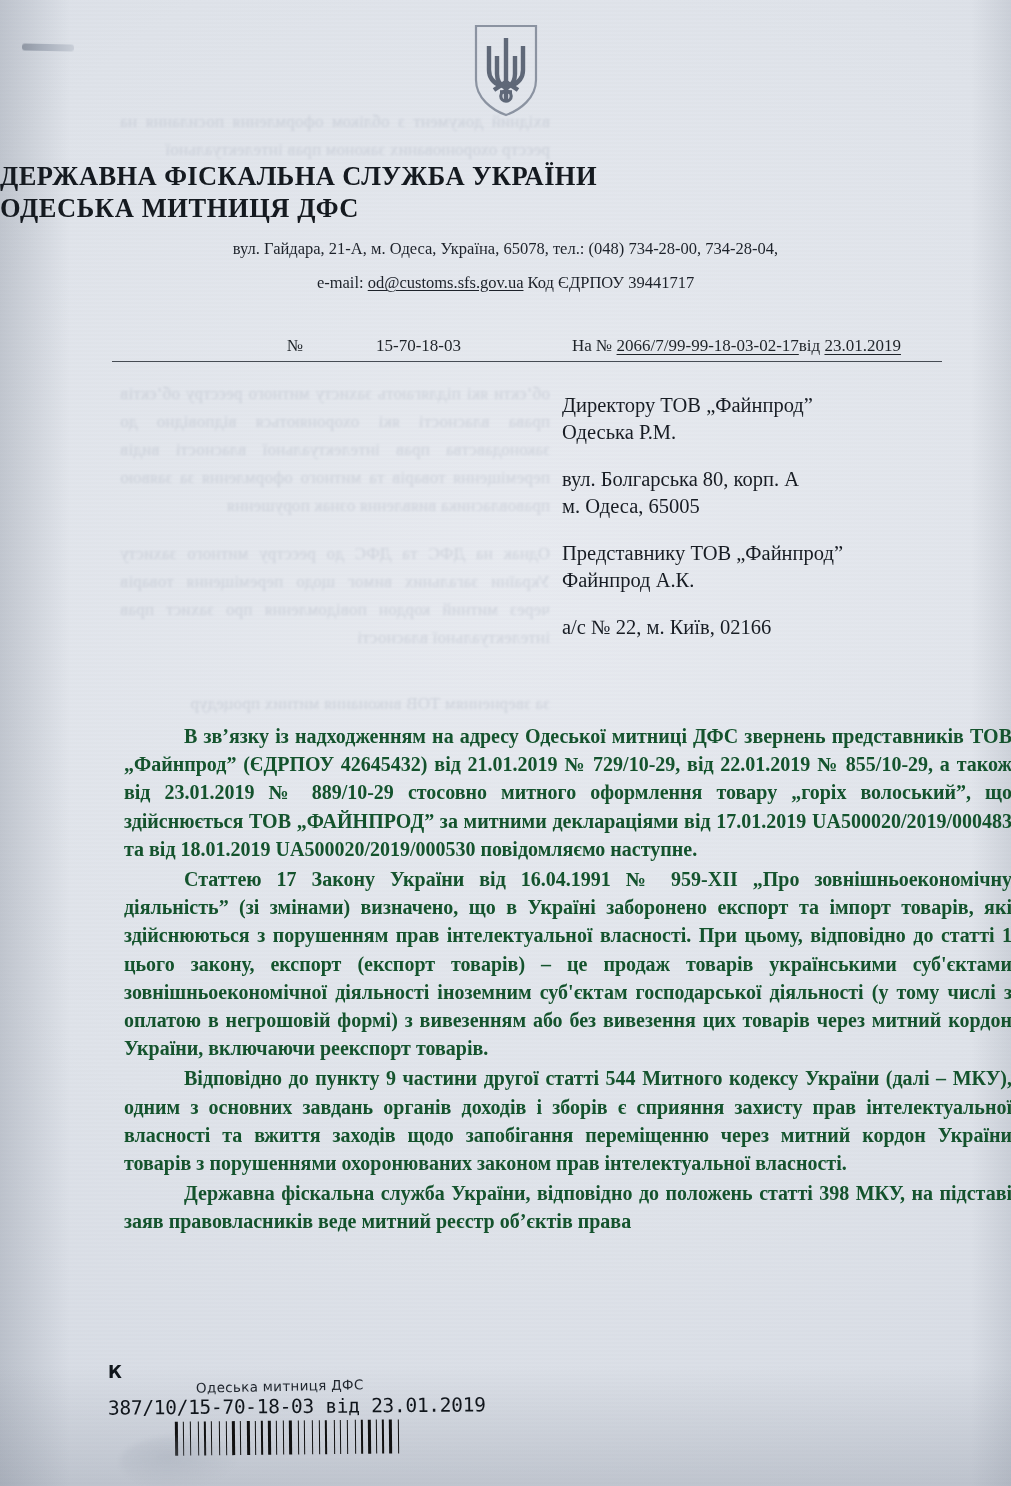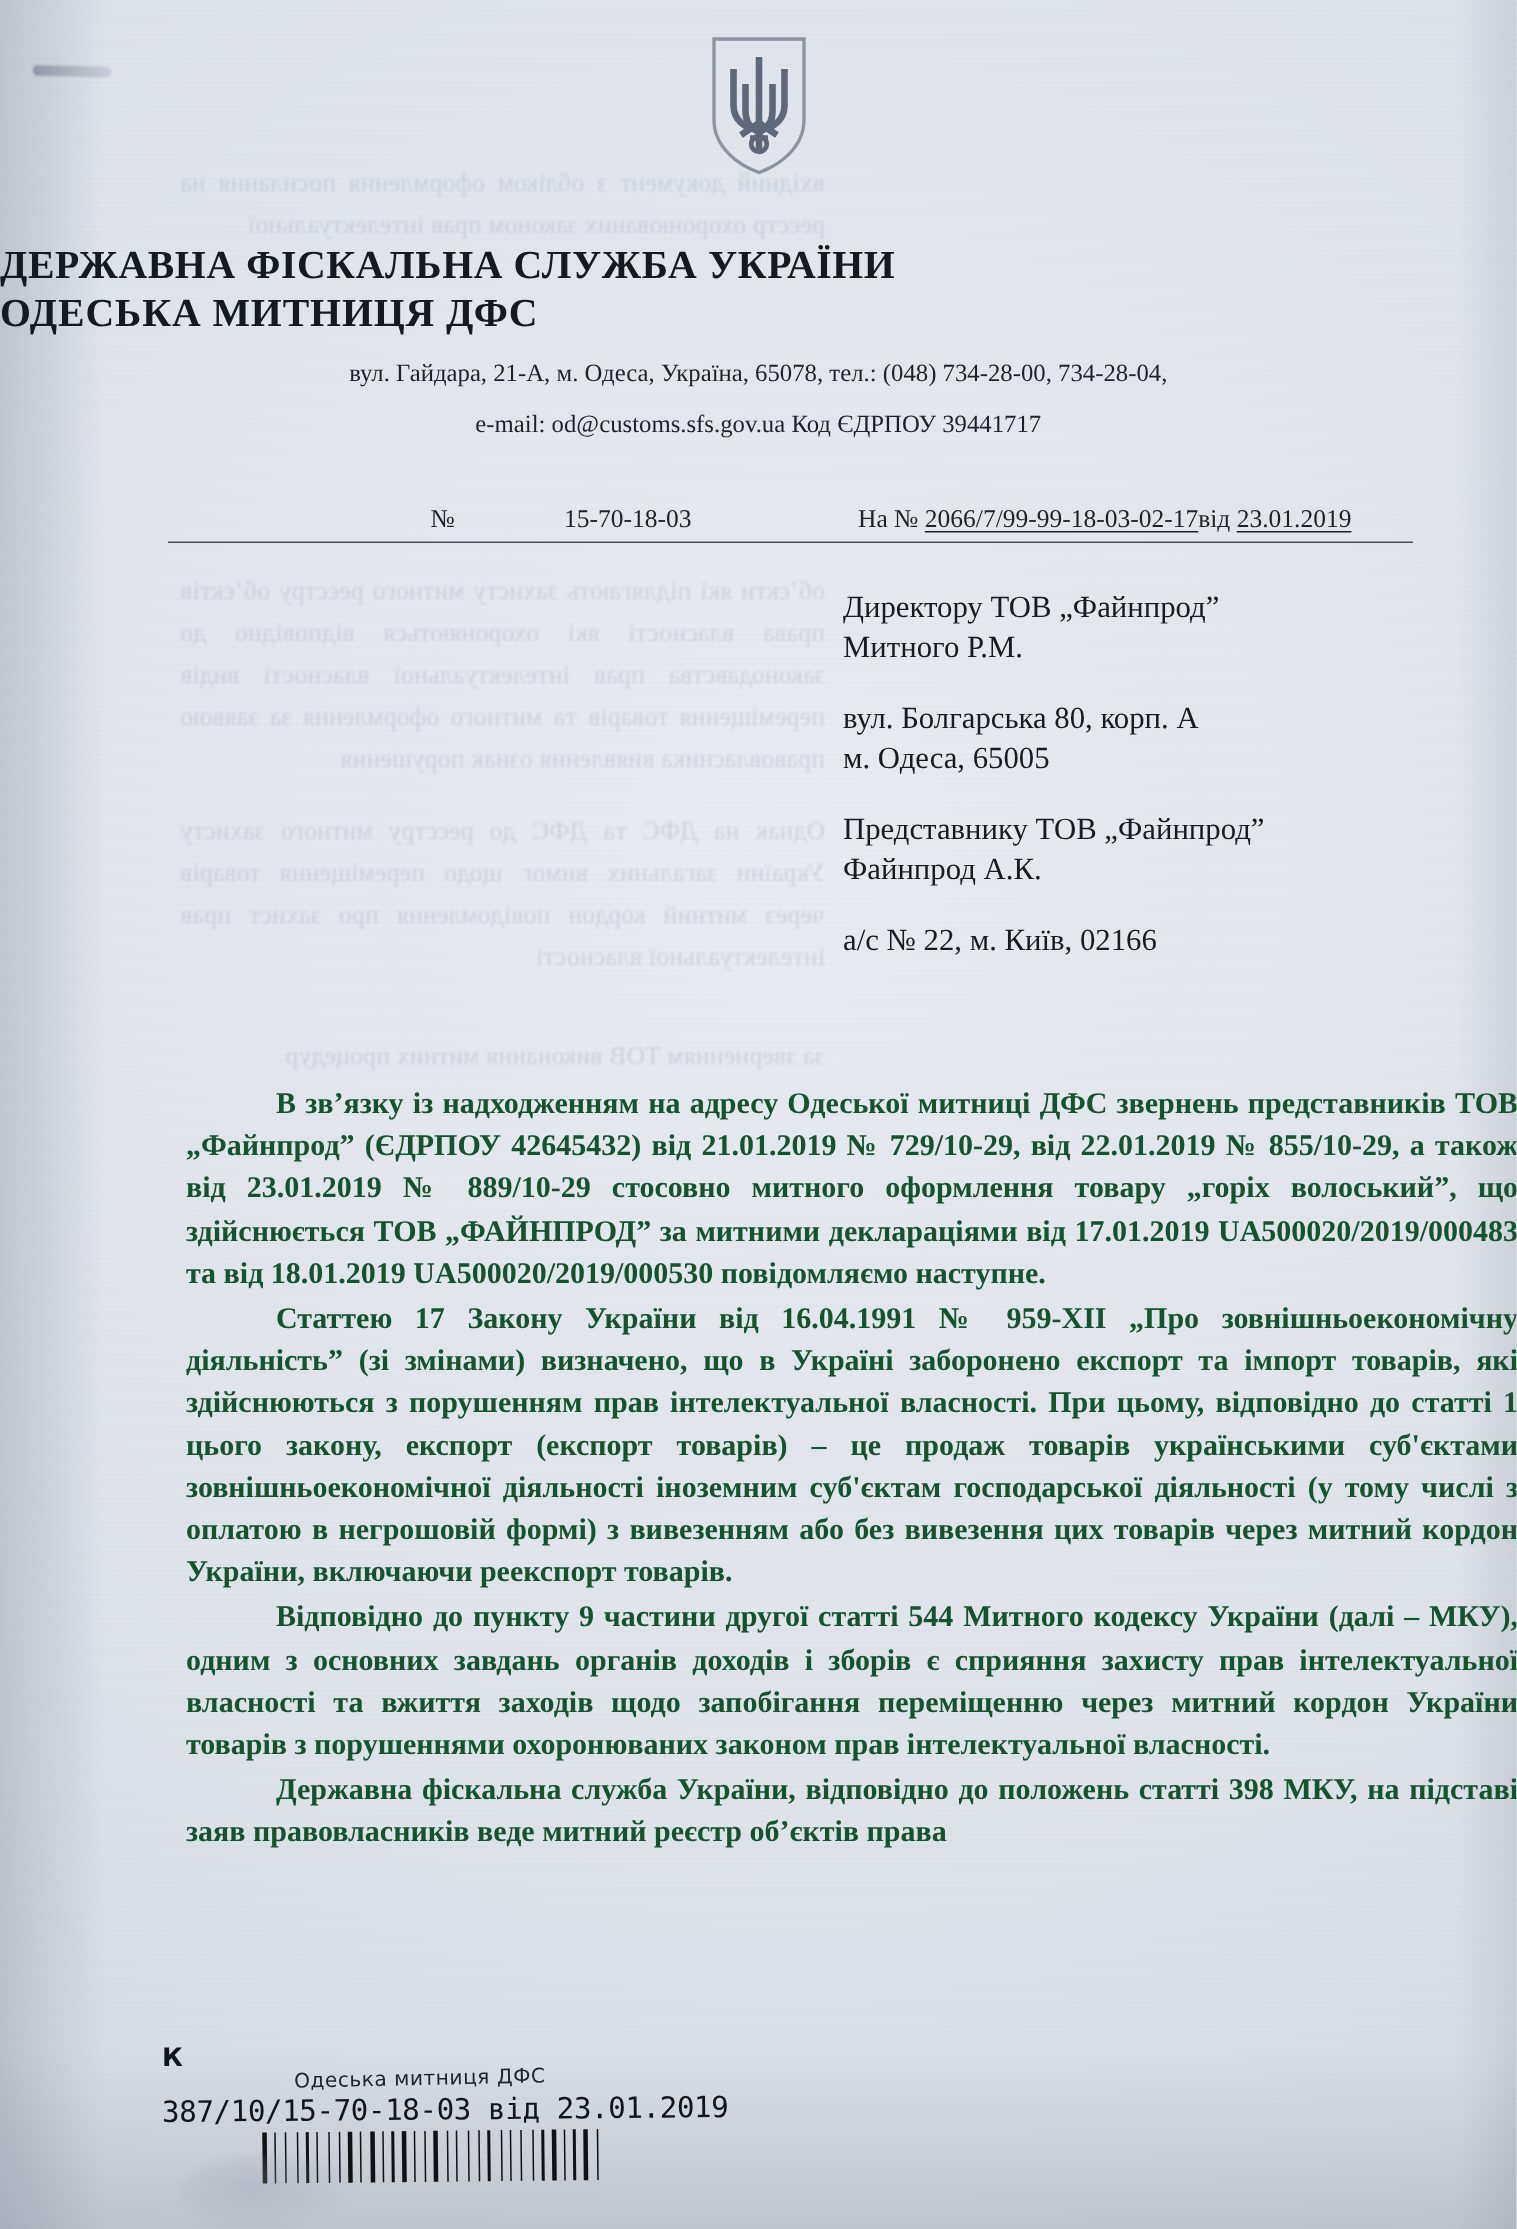--- a/index.html
+++ b/index.html
@@ -74,21 +74,21 @@
     font-size:26.5px;line-height:32px;letter-spacing:.4px;
     color:#151a20;
   }
   .org-title .l2{letter-spacing:.6px;}
 
   .contacts{
     position:absolute;left:0;right:0;top:236px;
     text-align:center;font-size:16.5px;line-height:25px;color:#1d222a;
   }
   .contacts .email-row{margin-top:9px;font-size:16.5px;}
-  .u{text-underline-offset:2px;}
+  .u{text-decoration:underline;text-underline-offset:2px;}
 
   
   .refline{
     position:absolute;left:112px;top:336px;width:830px;
     height:26px;font-size:17px;
   }
   .refline .rule{
     position:absolute;left:0;right:0;bottom:0;height:1px;background:#2a3038;opacity:.85;
   }
   .ref-no-label{position:absolute;left:175px;top:0;}
@@ -200,21 +200,21 @@
       <span>На №</span>
       <span class="uu">2066/7/99-99-18-03-02-17</span><span>від</span>
       <span class="uu">23.01.2019</span>
     </span>
     <span class="rule"></span>
   </div>
 
   <div class="addressee">
     <p>
       <span>Директору ТОВ „Файнпрод”</span><br>
-      <span>Митного Р.М.</span>
+      <span>Одеська Р.М.</span>
     </p>
     <p>
       <span>вул. Болгарська 80, корп. А</span><br>
       <span>м. Одеса, 65005</span>
     </p>
     <p>
       <span>Представнику ТОВ „Файнпрод”</span><br>
       <span>Файнпрод А.К.</span>
     </p>
     <p>

